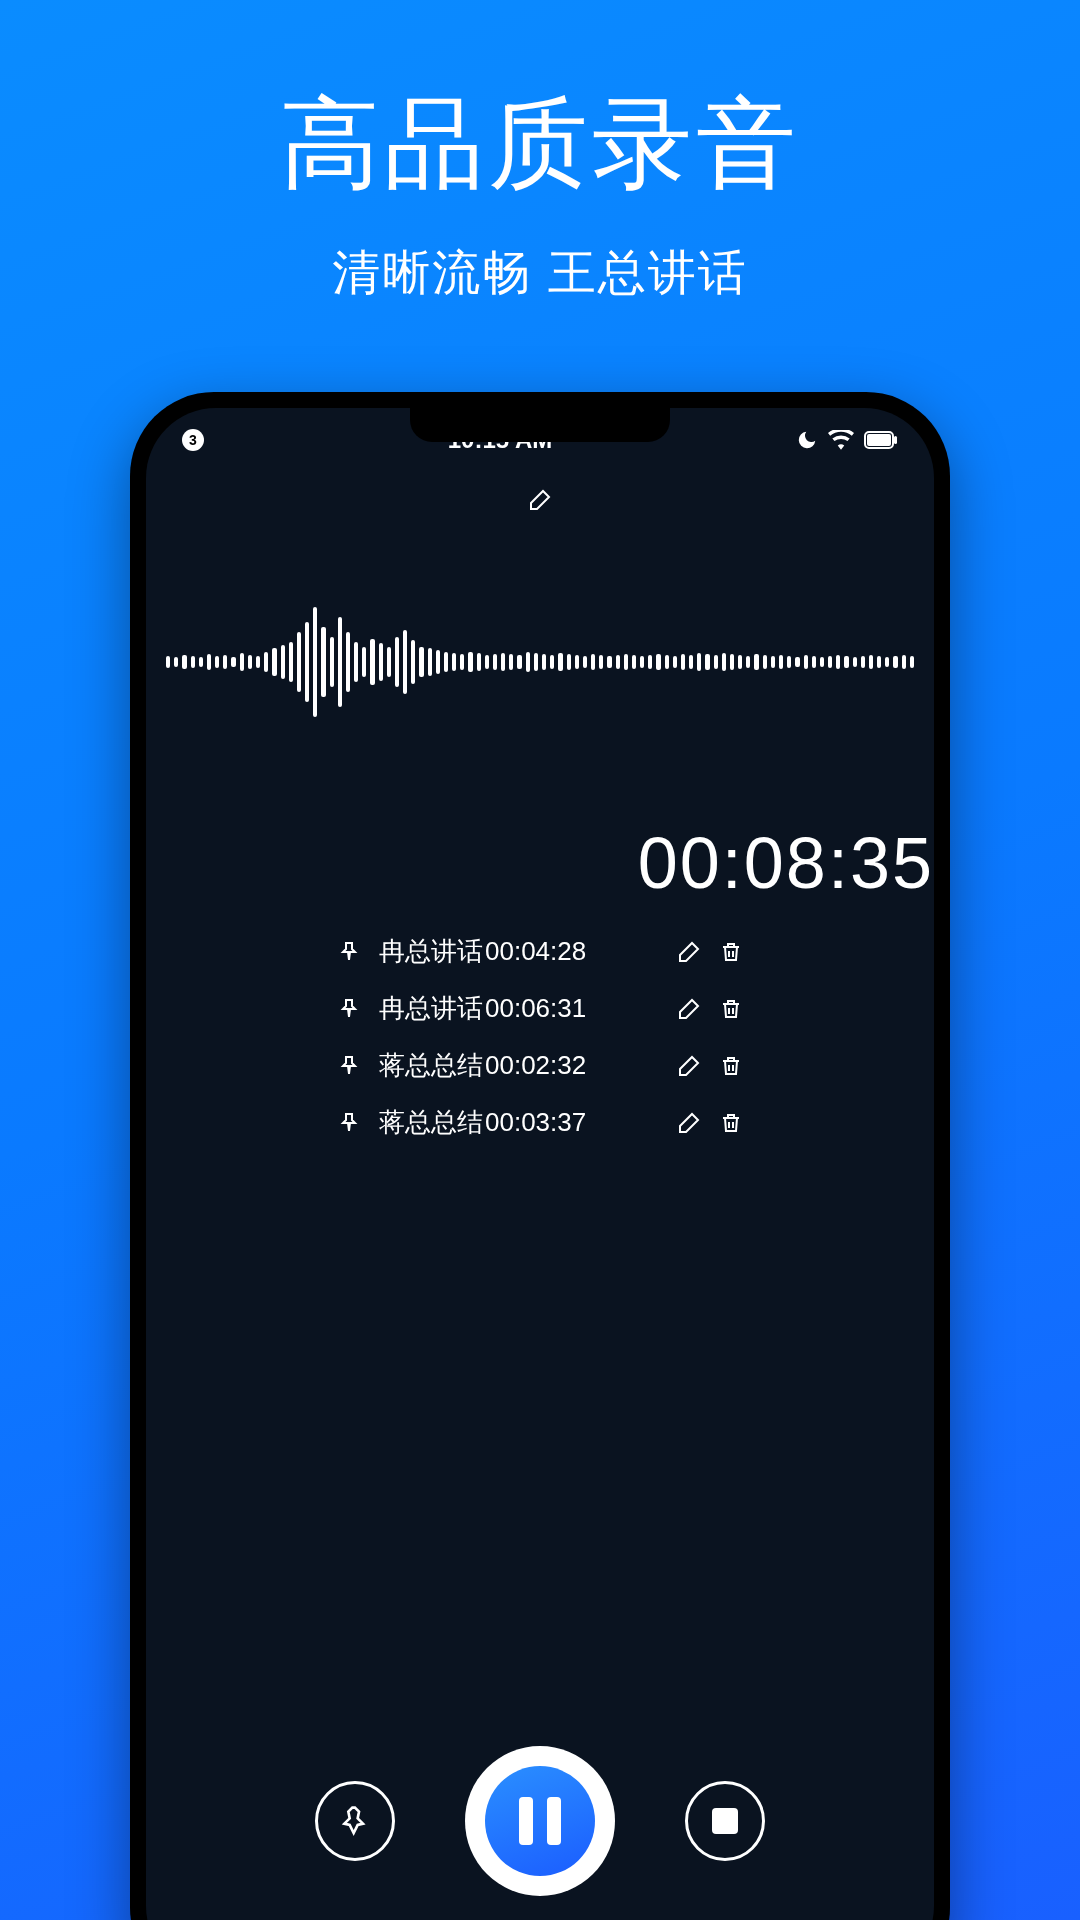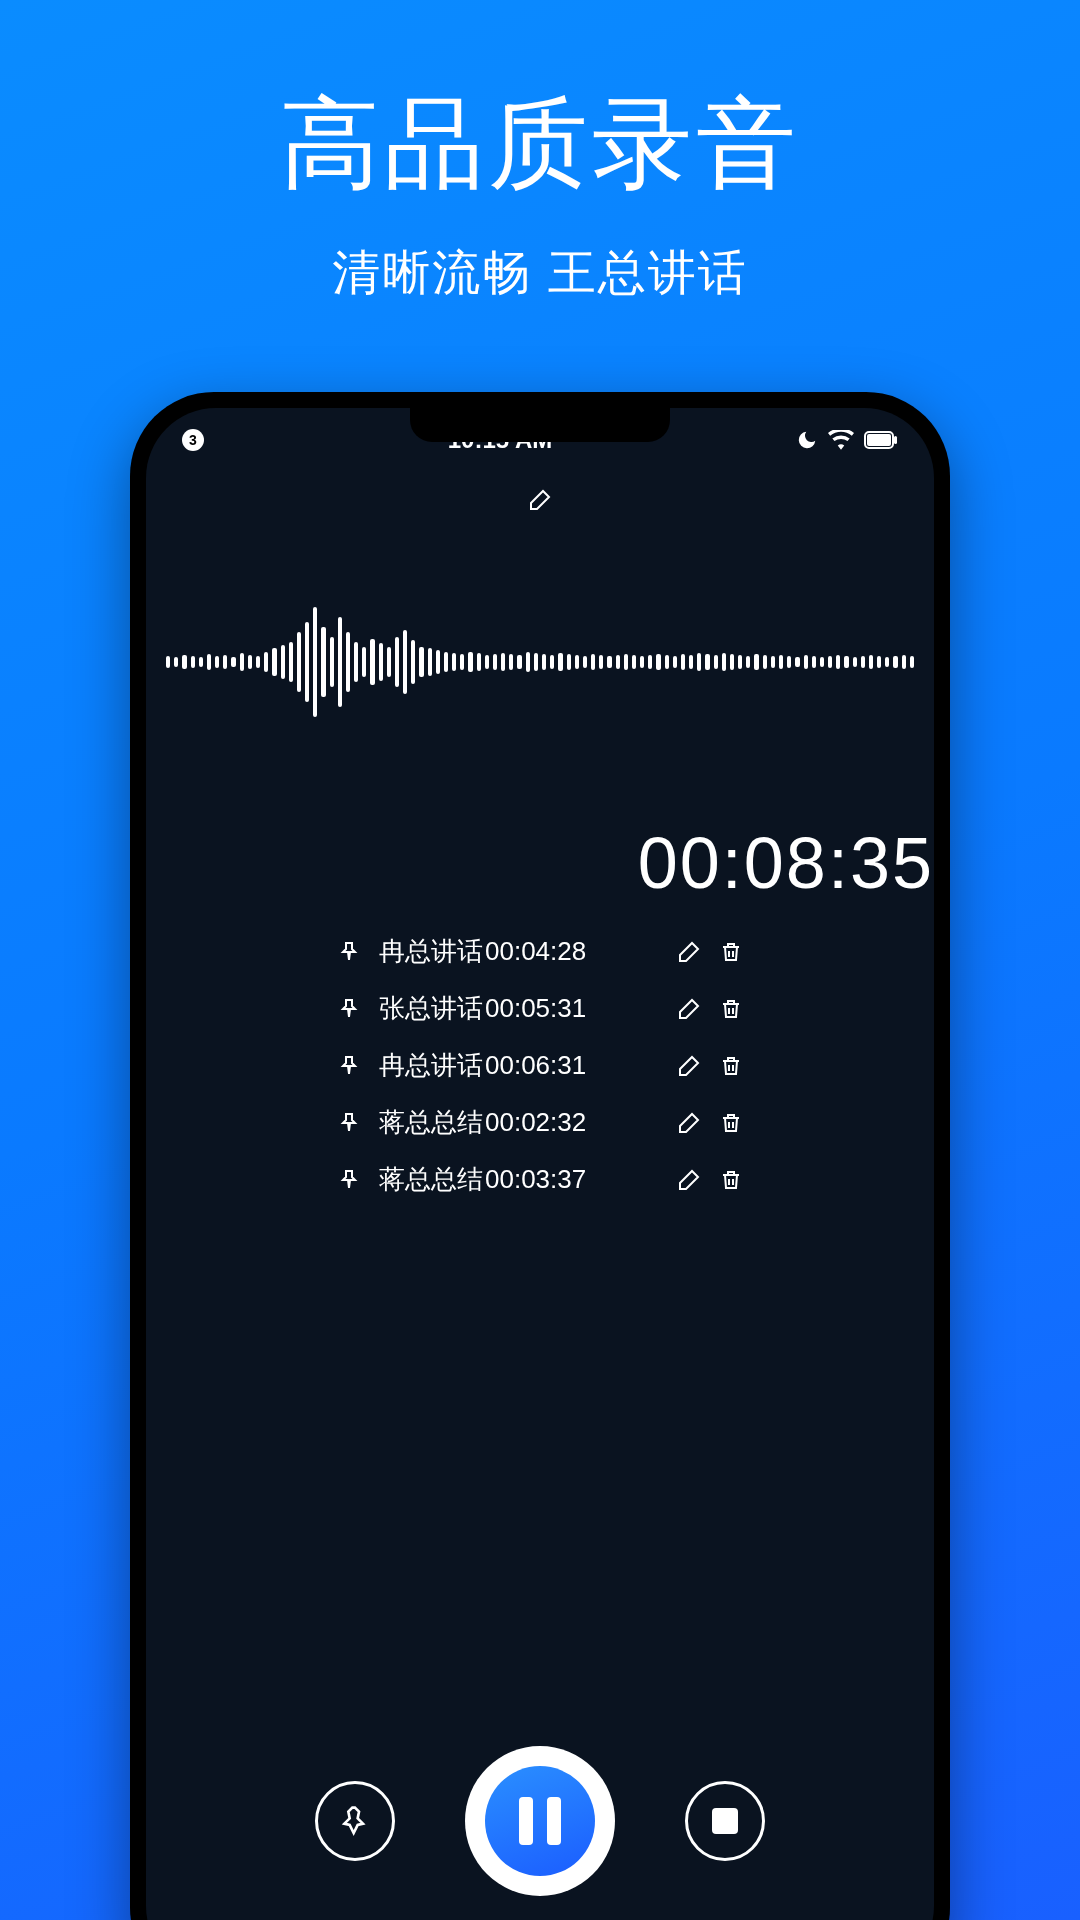--- a/index.html
+++ b/index.html
@@ -279,35 +279,20 @@
           </svg>
     <svg width="24" height="24" viewBox="0 0 24 24" fill="none" stroke="#fff" stroke-width="2">
             <path d="M4 7h16M9 7V4h6v3M6 7l1 13h10l1-13M10 11v6M14 11v6"></path>
           </svg>
   </div>
         <div class="bookmark-row">
     <svg width="24" height="24" viewBox="0 0 24 24" fill="none" stroke="#fff" stroke-width="2">
             <path d="M9 3l6 0 0 6 3 3-5 0-1 8-1-8-5 0 3-3 0-6z"></path>
           </svg>
     <span class="bm-label-time">
-      <span class="lbl">张总讲话</span>
-            <span class="tm">00:05:31</span>
-    </span>
-    <svg width="24" height="24" viewBox="0 0 24 24" fill="none" stroke="#fff" stroke-width="2">
-            <path d="M3 21h6L21 9l-6-6L3 15v6z"></path>
-          </svg>
-    <svg width="24" height="24" viewBox="0 0 24 24" fill="none" stroke="#fff" stroke-width="2">
-            <path d="M4 7h16M9 7V4h6v3M6 7l1 13h10l1-13M10 11v6M14 11v6"></path>
-          </svg>
-  </div>
-        <div class="bookmark-row">
-    <svg width="24" height="24" viewBox="0 0 24 24" fill="none" stroke="#fff" stroke-width="2">
-            <path d="M9 3l6 0 0 6 3 3-5 0-1 8-1-8-5 0 3-3 0-6z"></path>
-          </svg>
-    <span class="bm-label-time">
       <span class="lbl">冉总讲话</span>
             <span class="tm">00:06:31</span>
     </span>
     <svg width="24" height="24" viewBox="0 0 24 24" fill="none" stroke="#fff" stroke-width="2">
             <path d="M3 21h6L21 9l-6-6L3 15v6z"></path>
           </svg>
     <svg width="24" height="24" viewBox="0 0 24 24" fill="none" stroke="#fff" stroke-width="2">
             <path d="M4 7h16M9 7V4h6v3M6 7l1 13h10l1-13M10 11v6M14 11v6"></path>
           </svg>
   </div>

